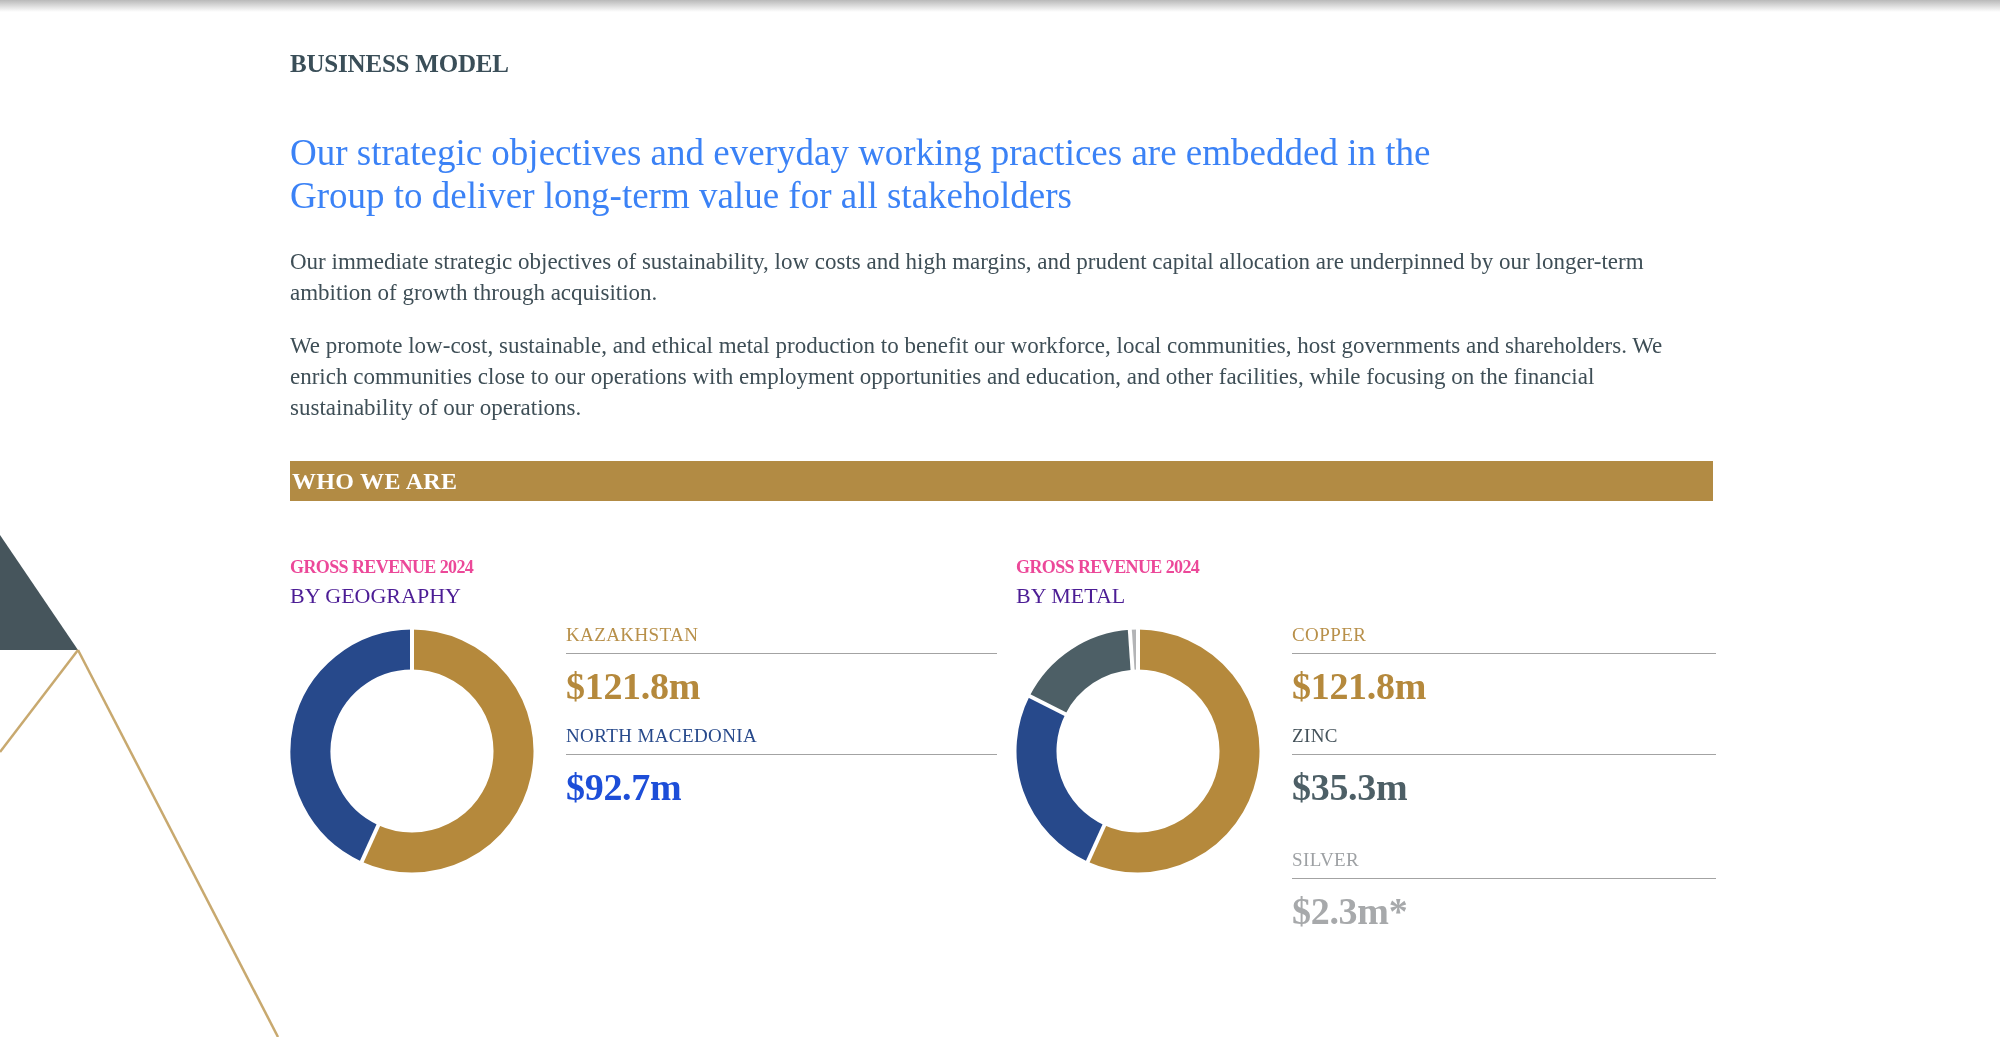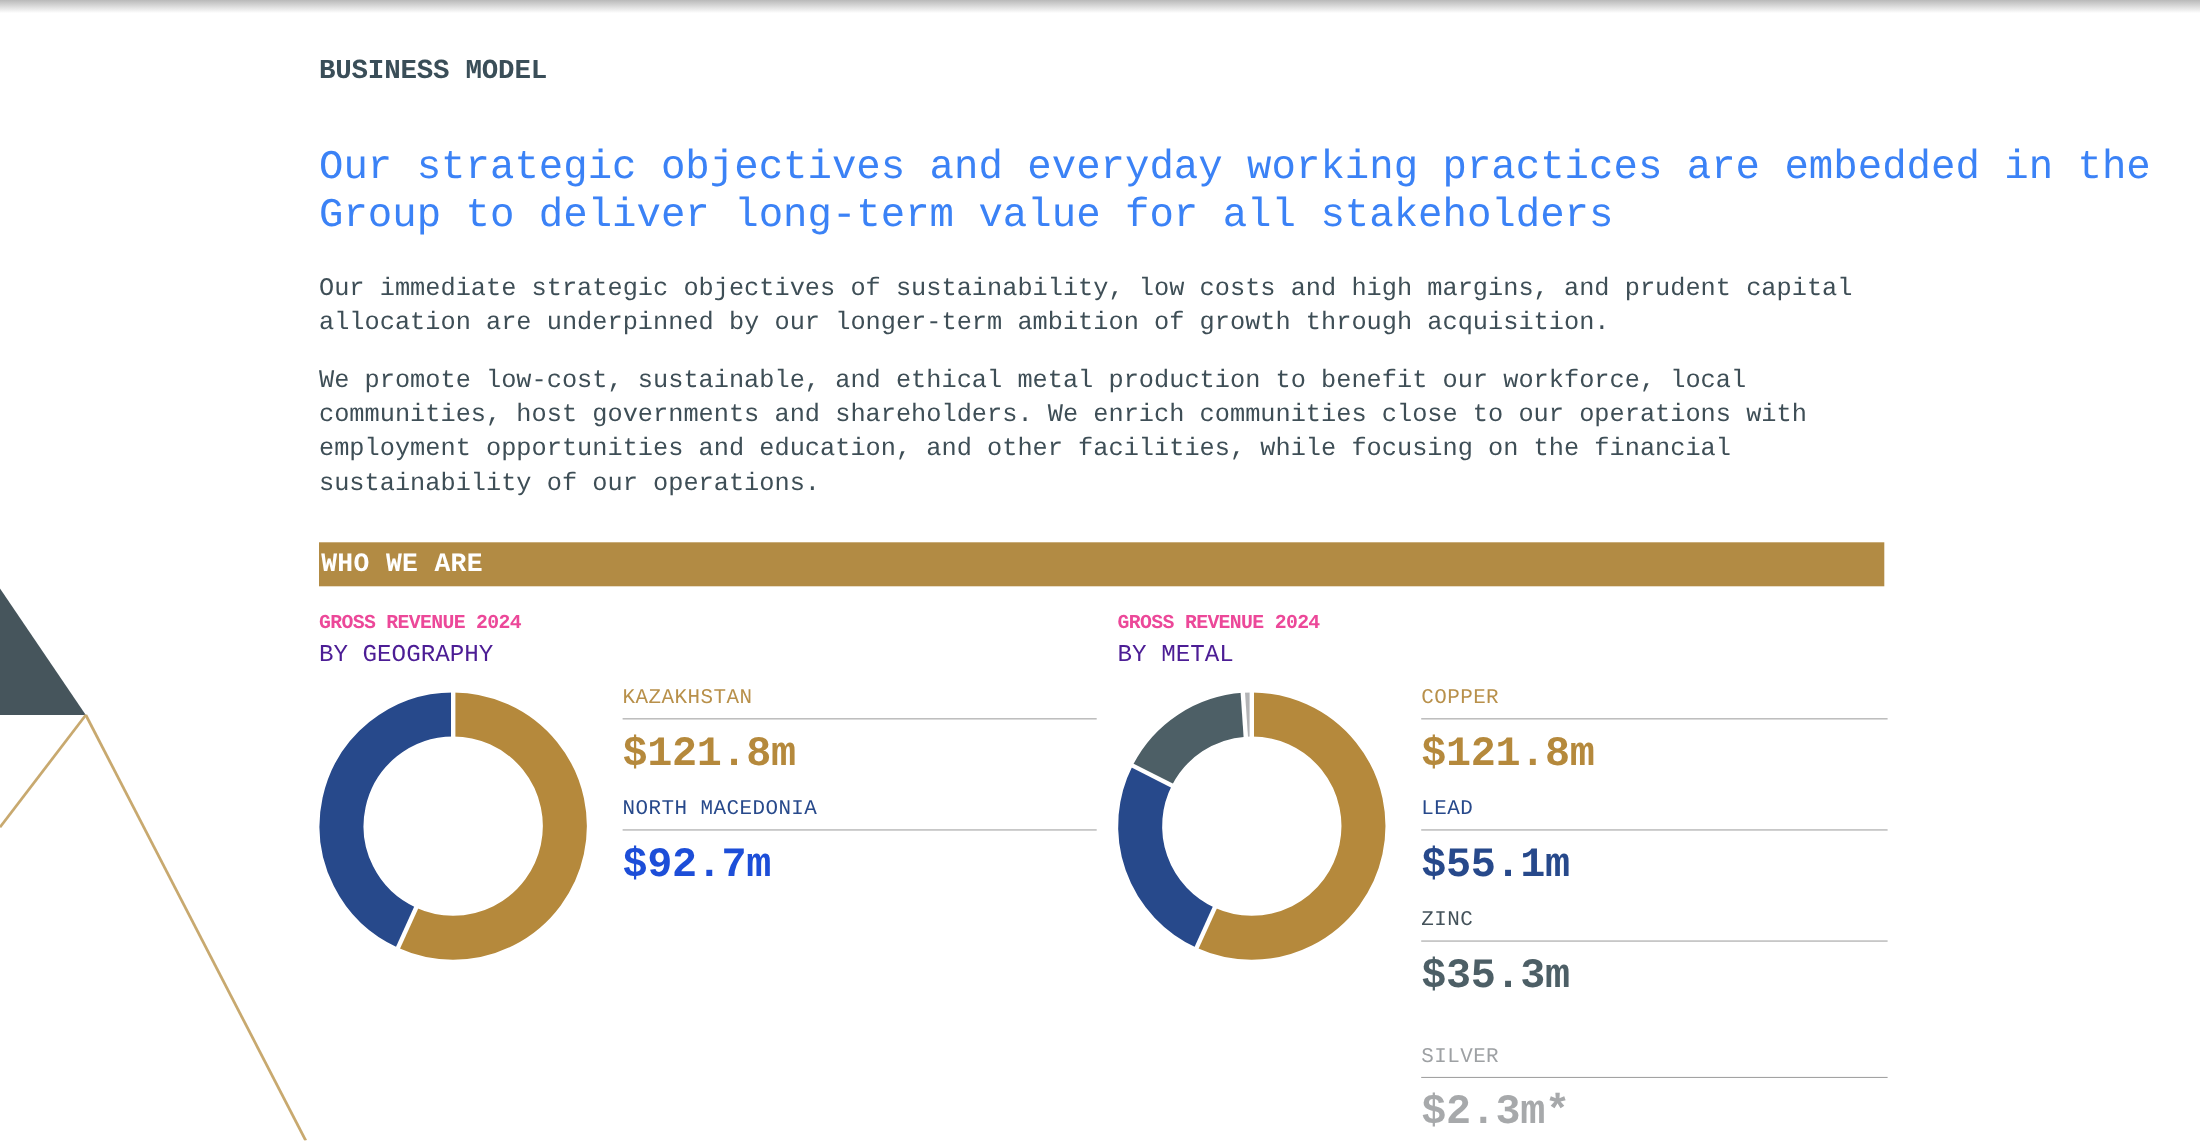--- a/index.html
+++ b/index.html
@@ -1,18 +1,18 @@
 <!DOCTYPE html>
 <html><head>
 <meta charset="utf-8">
 <style>
   html,body{margin:0;padding:0;background:#ffffff;}
   #page{
     position:relative;width:2000px;height:1037px;overflow:hidden;background:#ffffff;
-    font-family:Liberation Mono, monospace;
+    font-family:Liberation Serif, serif;
   }
   #top-shadow{position:absolute;left:0;top:0;width:2000px;height:12px;
     background:linear-gradient(to bottom,#b9b9b9,#ffffff);}
   #decor{position:absolute;left:0;top:0;width:320px;height:1037px;}
   .content{position:absolute;left:290px;top:0;width:1440px;}
   .eyebrow{
     margin-top:50px;font-size:25px;font-weight:700;letter-spacing:-0.2px;
     color:#3a4e58;
   }
   .headline{margin-top:53px;font-size:37px;line-height:43px;font-weight:400;color:#3b82f6;}
@@ -101,25 +101,20 @@
           <line x1="55.99085983660078" y1="90.48985646915065" x2="14.966395537029257" y2="69.68136471858926" stroke="#ffffff" stroke-width="4"></line>
           <line x1="120.7152862233664" y1="47.67808863224124" x2="117.61851127145373" y2="1.7824463020896104" stroke="#ffffff" stroke-width="4"></line>
         </svg></div>
       <div class="legend">
         <div class="legend-row">
           <div class="legend-label" style="color: rgb(184, 144, 74);">COPPER</div>
           <div class="legend-rule"></div>
           <div class="legend-value" style="color: rgb(181, 137, 60);">$121.8m</div>
         </div>
         <div class="legend-row">
-          <div class="legend-label" style="color: rgb(39, 73, 139);">LEAD</div>
-          <div class="legend-rule"></div>
-          <div class="legend-value" style="color: rgb(39, 73, 139);">$55.1m</div>
-        </div>
-        <div class="legend-row">
           <div class="legend-label" style="color: rgb(68, 82, 90);">ZINC</div>
           <div class="legend-rule"></div>
           <div class="legend-value" style="color: rgb(77, 95, 102);">$35.3m</div>
         </div>
         <div class="legend-row">
           <div class="legend-label" style="color: rgb(158, 161, 164); margin-top: 39px;">SILVER</div>
           <div class="legend-rule"></div>
           <div class="legend-value" style="color: rgb(167, 169, 171);">$2.3m*</div>
         </div>
       </div>

